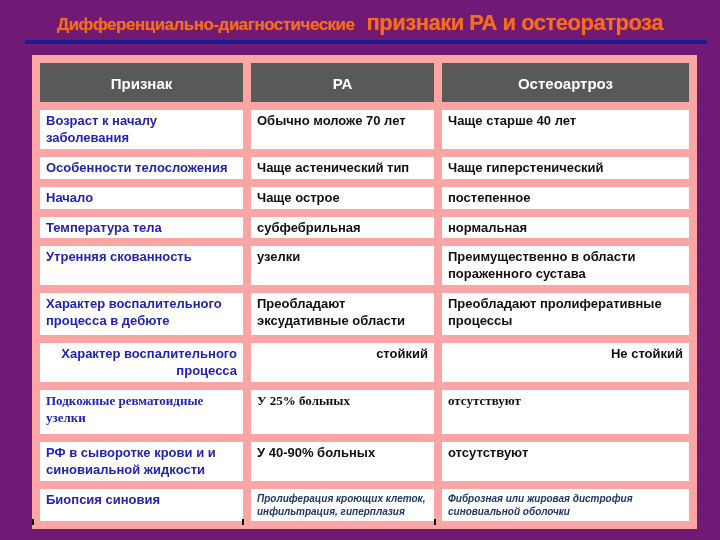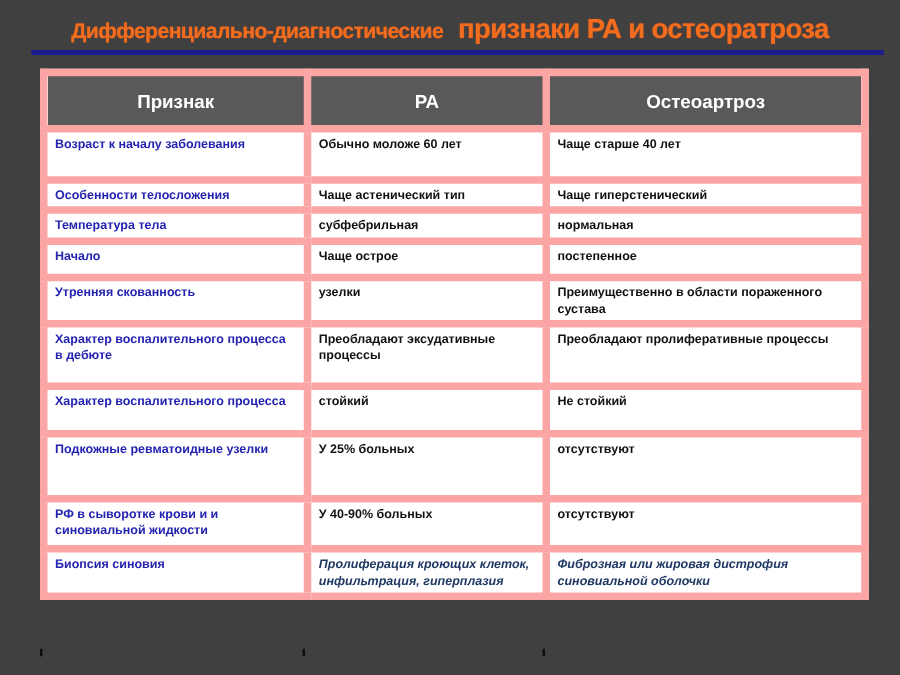--- a/index.html
+++ b/index.html
@@ -1,19 +1,19 @@
 <!DOCTYPE html>
 <html><head>
 <meta charset="utf-8">
 <style>
   html,body{margin:0;padding:0;background:#fff;}
   #slide{
     position:relative;
     width:720px;height:540px;
-    background:#404040;
+    background:#701a75;
     font-family:"Liberation Sans", sans-serif;
     overflow:hidden;
   }
   
   #title{
     position:absolute;
     top:10px;left:0;right:0;
     text-align:center;
     color:#f26d1d;
     font-weight:bold;
@@ -36,50 +36,50 @@
   table{
     border-collapse:collapse;
     table-layout:fixed;
     width:657px;
     background:#fff;
   }
   col.c1{width:211px;}
   col.c2{width:191px;}
   col.c3{width:255px;}
   th,td{
-    border:6px solid #fca5a5;
+    border:8px solid #fca5a5;
     vertical-align:top;
     padding:3px 6px 2px 6px;
     overflow:hidden;
   }
   th{
     background:#595959;
     color:#ffffff;
     font-size:15px;
     font-weight:bold;
     text-align:center;
     vertical-align:middle;
     height:34px;
   }
   td{
-    font-size:10px;
+    font-size:13px;
     font-weight:bold;
     line-height:1.3;
   }
   td.feature{color:#2323b0;border-right-width:3px;}
   td.ra,td.oa{color:#111111;}
   
   tbody tr:nth-child(1){height:41px;}
   tbody tr:nth-child(2){height:24px;}
   tbody tr:nth-child(3){height:25px;}
   tbody tr:nth-child(4){height:29px;}
   tbody tr:nth-child(5){height:35px;}
   tbody tr:nth-child(6){height:50px;}
-  tbody tr:nth-child(7){height:38px;}
-  tbody tr:nth-child(8){height:52px;}
+  tbody tr:nth-child(7){height:38px;text-align:right;}
+  tbody tr:nth-child(8){height:52px;font-family:Liberation Serif, serif;}
   tbody tr:nth-child(9){height:40px;}
   tbody tr:nth-child(10){height:36px;}
   tbody tr:nth-child(11){height:44px;}
   
   tbody tr:last-child td.ra,
   tbody tr:last-child td.oa{
     font-size:10px;
     color:#1f3864;
     line-height:1.35;
     font-style:italic;
@@ -113,46 +113,46 @@
       <thead>
         <tr>
           <th>Признак</th>
           <th>РА</th>
           <th>Остеоартроз</th>
         </tr>
       </thead>
       <tbody>
           <tr>
             <td class="feature">Возраст к началу заболевания</td>
-            <td class="ra">Обычно моложе 60 лет</td>
+            <td class="ra">Обычно моложе 70 лет</td>
             <td class="oa">Чаще старше  40 лет</td>
           </tr>
           <tr>
             <td class="feature">Особенности телосложения</td>
             <td class="ra">Чаще астенический тип</td>
             <td class="oa">Чаще гиперстенический</td>
           </tr>
           <tr>
+            <td class="feature">Начало</td>
+            <td class="ra">Чаще острое</td>
+            <td class="oa">постепенное</td>
+          </tr>
+          <tr>
             <td class="feature">Температура тела</td>
             <td class="ra">субфебрильная</td>
             <td class="oa">нормальная</td>
-          </tr>
-          <tr>
-            <td class="feature">Начало</td>
-            <td class="ra">Чаще острое</td>
-            <td class="oa">постепенное</td>
           </tr>
           <tr>
             <td class="feature">Утренняя скованность</td>
             <td class="ra">узелки</td>
             <td class="oa">Преимущественно в области пораженного сустава</td>
           </tr>
           <tr>
             <td class="feature">Характер воспалительного процесса в дебюте</td>
-            <td class="ra">Преобладают эксудативные процессы</td>
+            <td class="ra">Преобладают эксудативные области</td>
             <td class="oa">Преобладают пролиферативные процессы</td>
           </tr>
           <tr>
             <td class="feature">Характер воспалительного процесса</td>
             <td class="ra">стойкий</td>
             <td class="oa">Не стойкий</td>
           </tr>
           <tr>
             <td class="feature">Подкожные ревматоидные узелки</td>
             <td class="ra">У 25%  больных</td>

